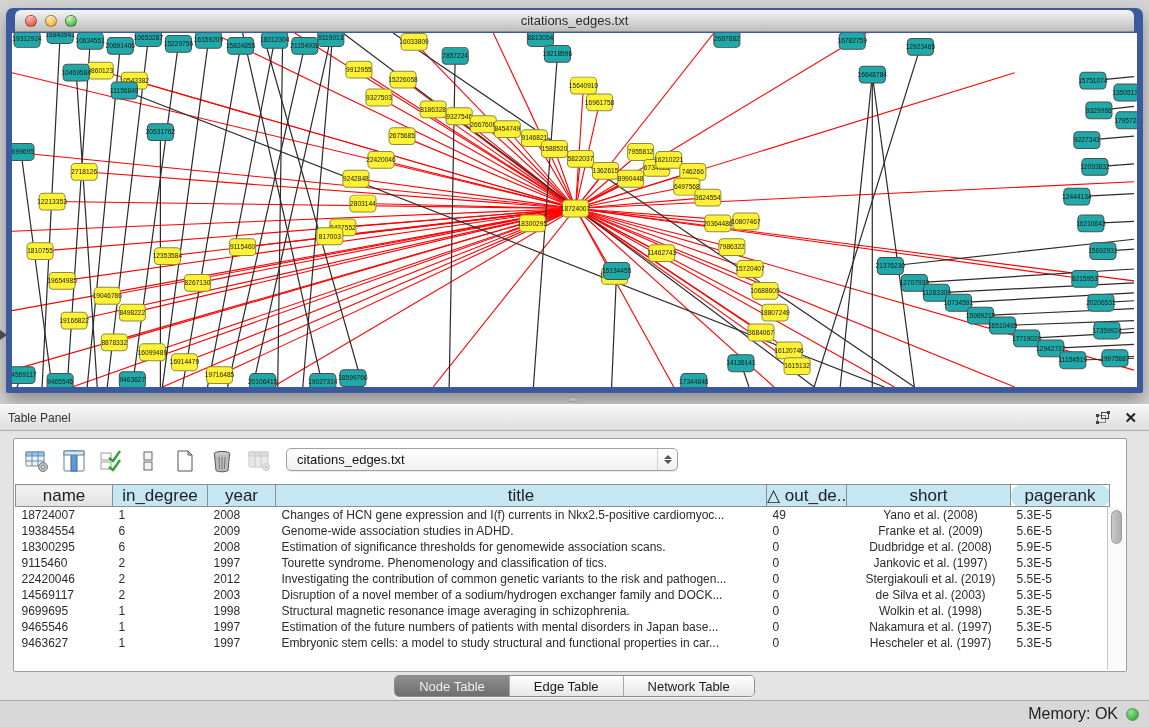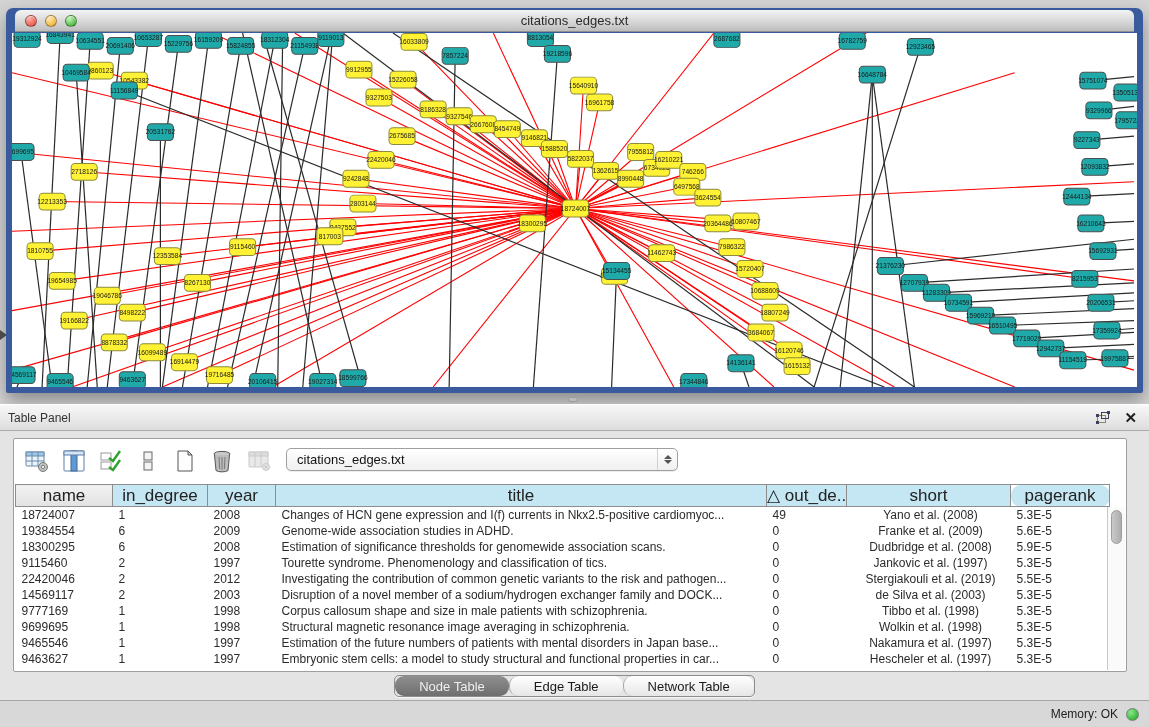--- a/index.html
+++ b/index.html
@@ -67,27 +67,27 @@
   td.num{padding-left:7px;} td.center{text-align:center;}
   .vscroll{position:absolute;right:1px;top:68px;width:18px;bottom:1px;background:#FAFAFA;
     border-left:1px solid #C8C8C8;}
   .vscroll .thumb{position:absolute;left:3px;top:3px;width:11px;height:34px;border-radius:6px;
     background:linear-gradient(90deg,#C9C9C9,#ADADAD);border:1px solid #9c9c9c;}
 
   .tabs-row{position:absolute;left:0;right:0;top:271px;display:flex;justify-content:center;}
   .segmented{display:flex;height:22px;border:1px solid #8C8C8C;border-radius:5px;overflow:hidden;
     box-shadow:0 1px 0 rgba(255,255,255,.7);}
   .segment{padding:0 24px;font-size:13px;display:flex;align-items:center;
-    background:linear-gradient(#FFFFFF,#E6E6E6);color:#1a1a1a;border-left:1px solid #A8A8A8;cursor:default;border-radius:9px;}
+    background:linear-gradient(#FFFFFF,#E6E6E6);color:#1a1a1a;border-left:1px solid #A8A8A8;cursor:default;}
   .segment:first-child{border-left:none;}
   .segment.selected{background:linear-gradient(#8F8F8F,#6E6E6E);color:#EFEFEF;}
 
   .status-bar{position:absolute;left:0;top:700px;width:1149px;height:27px;background:#D8D8D8;
     border-top:1px solid #A6A6A6;display:flex;align-items:center;justify-content:flex-end;}
-  .memory-label{font-size:12px;color:#222;margin-right:8px;}
+  .memory-label{font-size:16px;color:#222;margin-right:8px;}
   .memory-dot{width:13px;height:13px;border-radius:50%;margin-right:10px;
     background:radial-gradient(circle at 35% 30%,#8ee68f,var(--status-green) 65%,#2A7F2F);
     border:1px solid #7d7d7d;}
 </style>
 </head>
 <body>
 
 <div class="net-window">
   <div class="titlebar">
     <div class="lights">
@@ -835,29 +835,20 @@
           <tr>
             <td>14569117</td>
             <td class="num">2</td>
             <td class="num">2003</td>
             <td>Disruption of a novel member of a sodium/hydrogen exchanger family and DOCK...</td>
             <td class="num">0</td>
             <td class="center">de Silva et al. (2003)</td>
             <td class="num">5.3E-5</td>
           </tr>
           <tr>
-            <td>9777169</td>
-            <td class="num">1</td>
-            <td class="num">1998</td>
-            <td>Corpus callosum shape and size in male patients with schizophrenia.</td>
-            <td class="num">0</td>
-            <td class="center">Tibbo et al. (1998)</td>
-            <td class="num">5.3E-5</td>
-          </tr>
-          <tr>
             <td>9699695</td>
             <td class="num">1</td>
             <td class="num">1998</td>
             <td>Structural magnetic resonance image averaging in schizophrenia.</td>
             <td class="num">0</td>
             <td class="center">Wolkin et al. (1998)</td>
             <td class="num">5.3E-5</td>
           </tr>
           <tr>
             <td>9465546</td>

